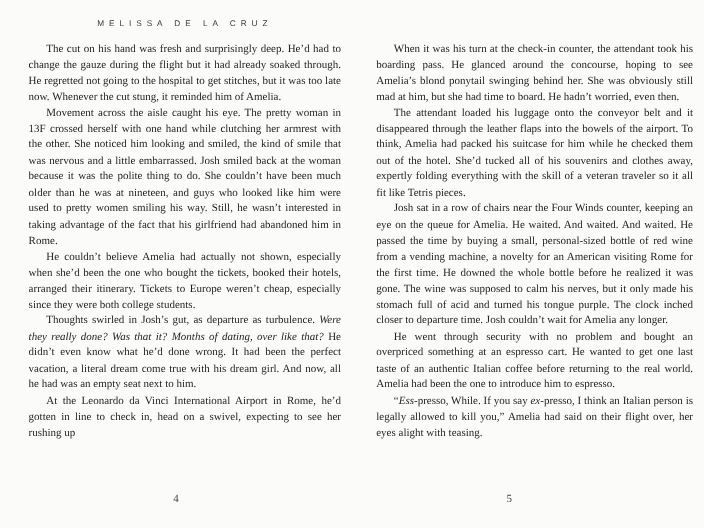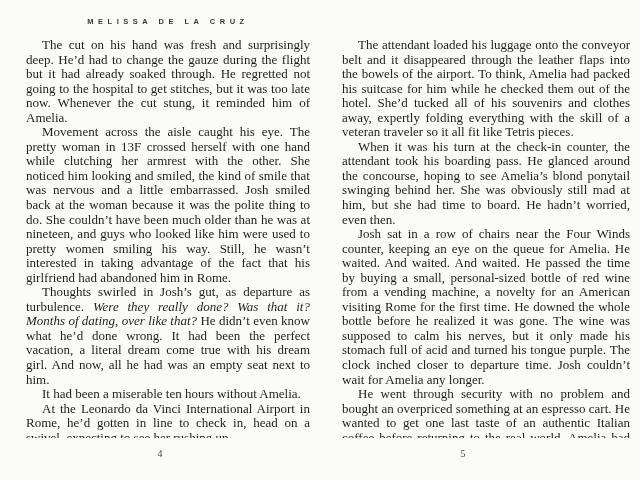--- a/index.html
+++ b/index.html
@@ -20,32 +20,32 @@
   }
   .page.left  { left: 26px;  width: 284px; }
   .page.right { left: 342px; width: 288px; }
   .running-head {
     position: absolute;
     top: 17px;
     width: 100%;
     text-align: center;
     font-family: "Liberation Sans", sans-serif;
     font-size: 7.5px;
-    font-weight: 700;
+    font-weight: 400;
     letter-spacing: 4.5px;
     color: #3a3a3a;
     white-space: nowrap;
   }
   .body-text {
     position: absolute;
     top: 38px;
     left: 0; right: 0;
     height: 400px;
     overflow: hidden;
-    font-size: 13px;
+    font-size: 10px;
     line-height: 14.55px;
     text-align: justify;
     color: #1e1e1e;
   }
   .body-text p {
     margin: 0;
     padding: 0;
     text-indent: 16px;
   }
   .body-text p.no-indent { text-indent: 0; }
@@ -63,30 +63,30 @@
 </head>
 <body>
 
 <div class="spread">
 
   <div class="page left">
     <div class="running-head">MELISSA DE LA CRUZ</div>
     <div class="body-text">
         <p><span>The cut on his hand was fresh and surprisingly deep. He’d had to change the gauze during the flight but it had already soaked through. He regretted not going to the hospital to get stitches, but it was too late now. Whenever the cut stung, it reminded him of Amelia.</span></p>
         <p><span>Movement across the aisle caught his eye. The pretty woman in 13F crossed herself with one hand while clutching her armrest with the other. She noticed him looking and smiled, the kind of smile that was nervous and a little embarrassed. Josh smiled back at the woman because it was the polite thing to do. She couldn’t have been much older than he was at nineteen, and guys who looked like him were used to pretty women smiling his way. Still, he wasn’t interested in taking advantage of the fact that his girlfriend had abandoned him in Rome.</span></p>
+        <p><span>He couldn’t believe Amelia had actually not shown, especially when she’d been the one who bought the tickets, booked their hotels, arranged their itinerary. Tickets to Europe weren’t cheap, especially since they were both college students.</span></p>
         <p><span>Thoughts swirled in Josh’s gut, as departure as turbulence. </span><span class="italic">Were they really done? Was that it? Months of dating, over like that?</span><span> He didn’t even know what he’d done wrong. It had been the perfect vacation, a literal dream come true with his dream girl. And now, all he had was an empty seat next to him.</span></p>
-        <p><span>It had been a miserable ten hours without Amelia.</span></p>
         <p><span>At the Leonardo da Vinci International Airport in Rome, he’d gotten in line to check in, head on a swivel, expecting to see her rushing up</span></p>
       </div>
   </div>
 
   <div class="page right">
     <div class="body-text">
+        <p><span>When it was his turn at the check-in counter, the attendant took his boarding pass. He glanced around the concourse, hoping to see Amelia’s blond ponytail swinging behind her. She was obviously still mad at him, but she had time to board. He hadn’t worried, even then.</span></p>
         <p><span>The attendant loaded his luggage onto the conveyor belt and it disappeared through the leather flaps into the bowels of the airport. To think, Amelia had packed his suitcase for him while he checked them out of the hotel. She’d tucked all of his souvenirs and clothes away, expertly folding everything with the skill of a veteran traveler so it all fit like Tetris pieces.</span></p>
-        <p><span>When it was his turn at the check-in counter, the attendant took his boarding pass. He glanced around the concourse, hoping to see Amelia’s blond ponytail swinging behind her. She was obviously still mad at him, but she had time to board. He hadn’t worried, even then.</span></p>
         <p><span>Josh sat in a row of chairs near the Four Winds counter, keeping an eye on the queue for Amelia. He waited. And waited. And waited. He passed the time by buying a small, personal-sized bottle of red wine from a vending machine, a novelty for an American visiting Rome for the first time. He downed the whole bottle before he realized it was gone. The wine was supposed to calm his nerves, but it only made his stomach full of acid and turned his tongue purple. The clock inched closer to departure time. Josh couldn’t wait for Amelia any longer.</span></p>
         <p><span>He went through security with no problem and bought an overpriced something at an espresso cart. He wanted to get one last taste of an authentic Italian coffee before returning to the real world. Amelia had been the one to introduce him to espresso.</span></p>
         <p><span>“</span><span class="italic">Ess</span><span>-presso, While. If you say </span><span class="italic">ex</span><span>-presso, I think an Italian person is legally allowed to kill you,” Amelia had said on their flight over, her eyes alight with teasing.</span></p>
       </div>
   </div>
 
   <div class="page-number left-num">4</div>
   <div class="page-number right-num">5</div>
 
 </div>

